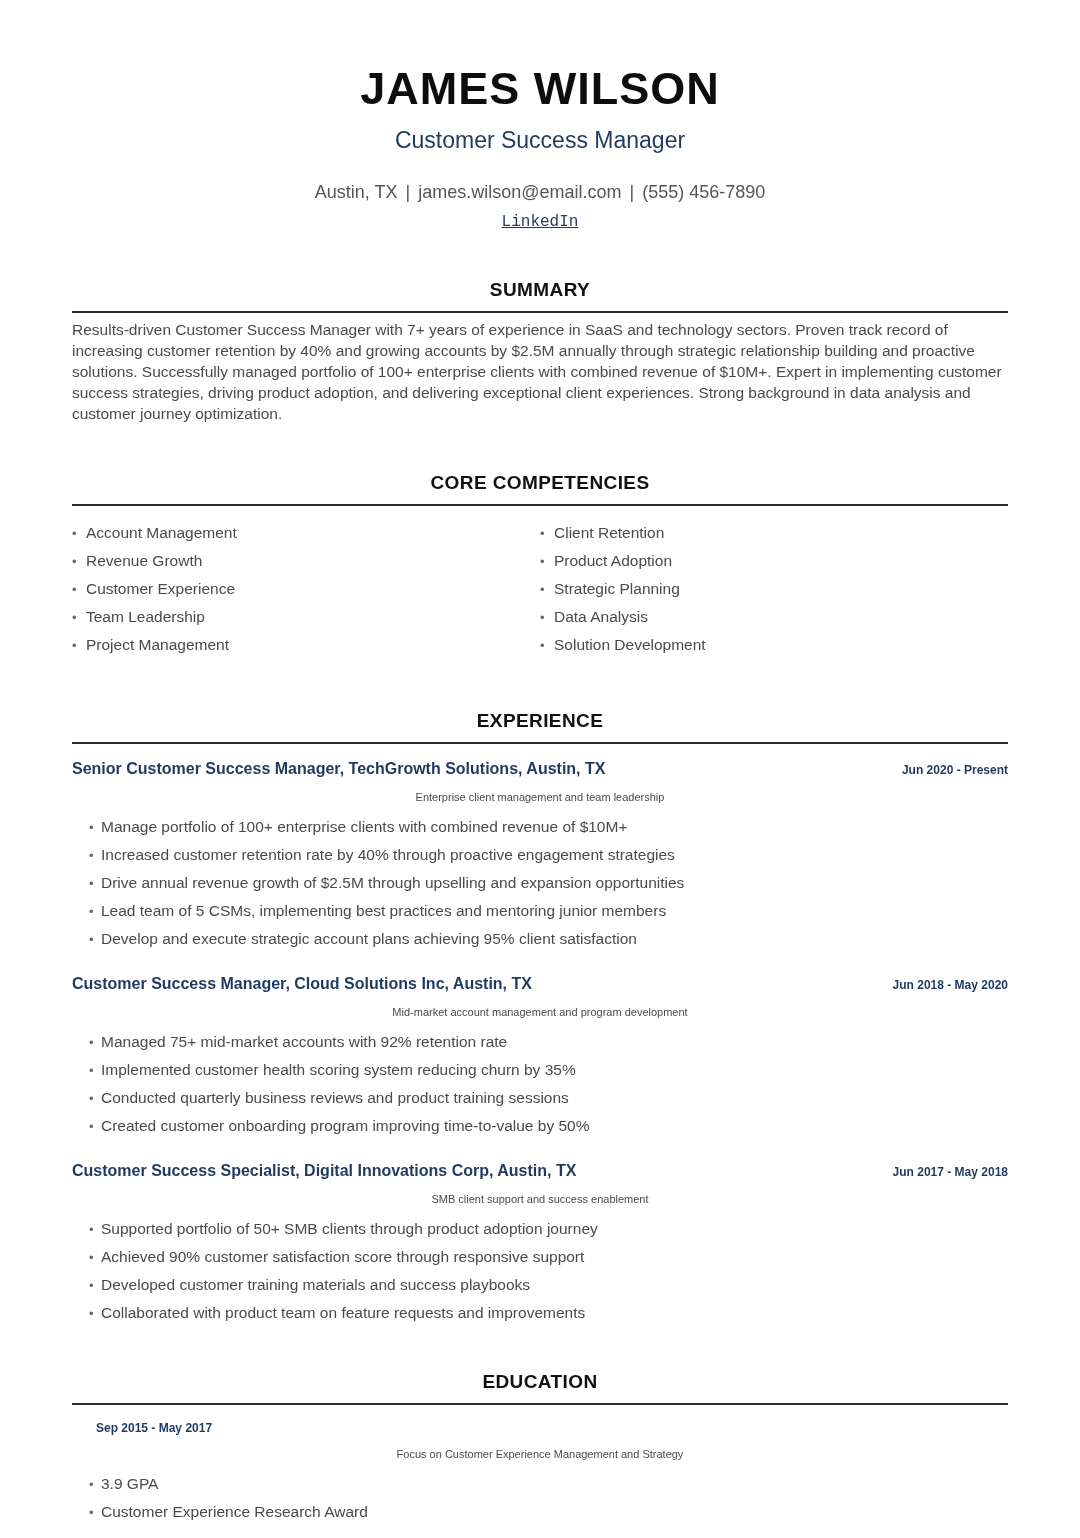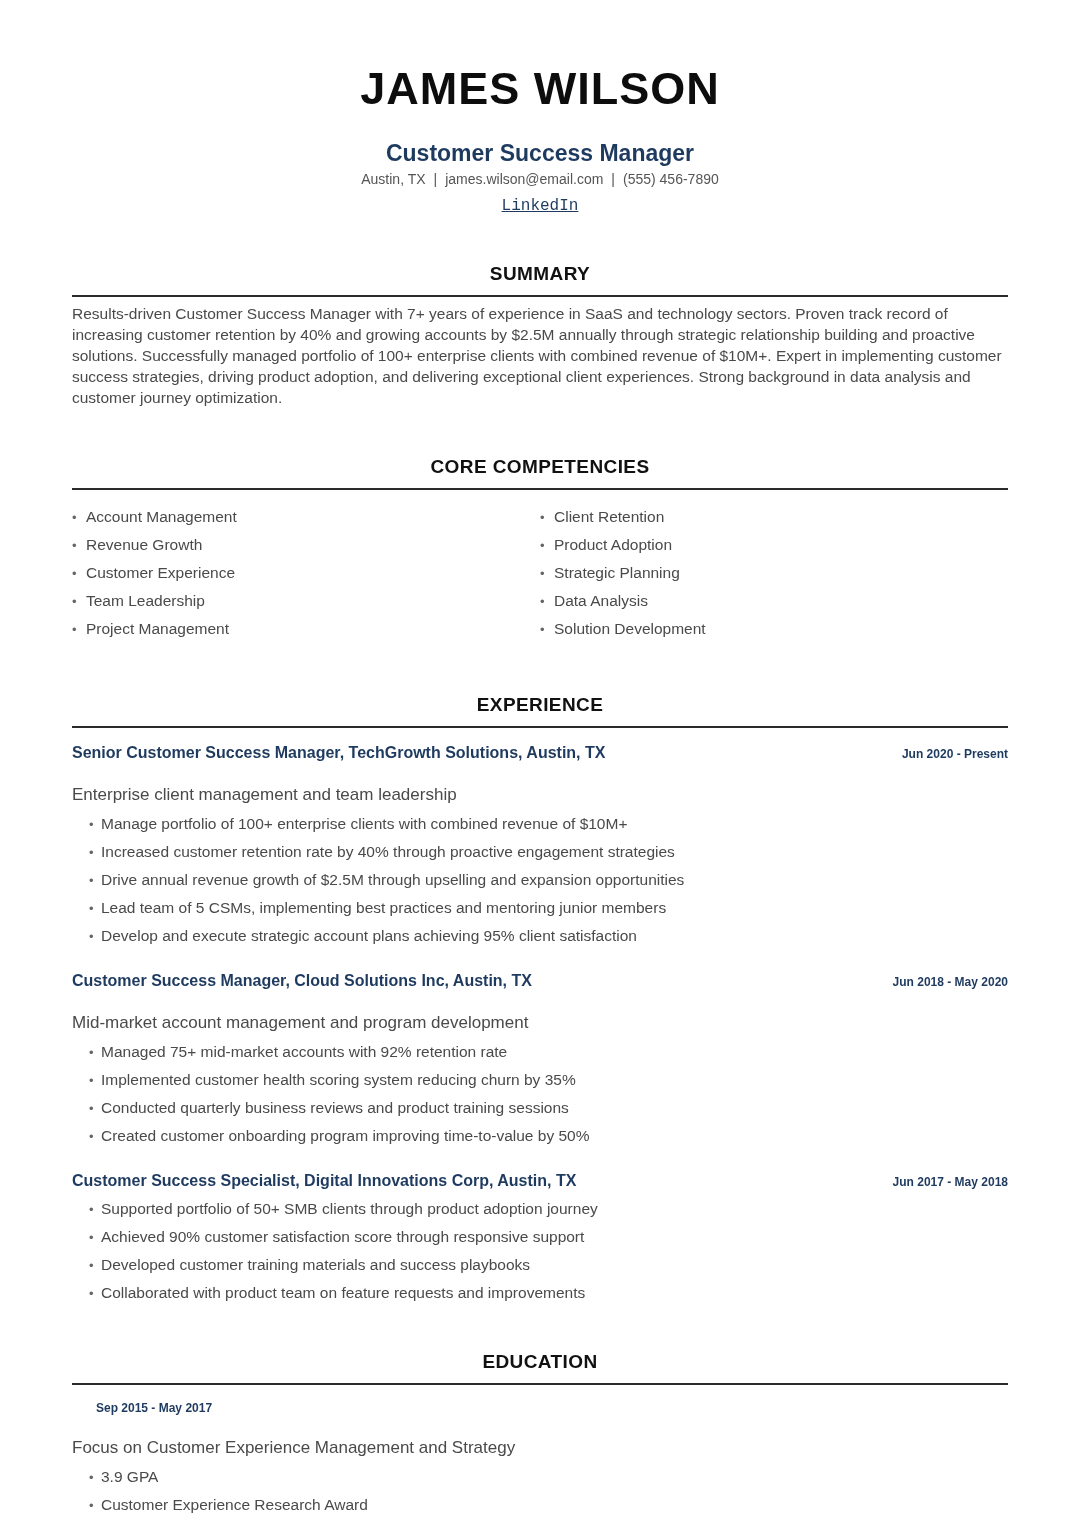--- a/index.html
+++ b/index.html
@@ -28,28 +28,28 @@
   
   .resume-header{text-align:center;}
   .name{
     font-size:45px;
     font-weight:700;
     letter-spacing:1px;
     color:#0d0d0d;
     line-height:1.1;
   }
   .job-title-main{
-    margin-top:26px;
+    margin-top:13px;
     font-size:23px;
-    font-weight:700;
+    font-weight:400;
     color:var(--accent);
   }
   .contact-line{
-    margin-top:4px;
-    font-size:14px;
+    margin-top:28px;
+    font-size:18px;
     color:var(--text-muted);
   }
   .contact-line .sep{margin:0 8px;color:var(--text-muted);}
   .linkedin-line{margin-top:9px;}
   .linkedin-link{
     font-size:16px;
     color:var(--accent);
     text-decoration:underline;
     cursor:pointer;
     font-family:Liberation Mono, monospace;
@@ -110,24 +110,25 @@
     color:var(--accent);
   }
   .entry-dates{
     font-size:12px;
     font-weight:700;
     color:var(--accent);
     white-space:nowrap;
     margin-left:24px;
   }
   .entry-subtitle{
-    margin-top:22px;
-    font-size:17px;
-    line-height:21px;
-    color:var(--text-body);
+    margin-top:9px;
+    font-size:11px;
+    line-height:21px;
+    color:var(--text-body);
+    text-align:center;
   }
   .bullets{
     list-style:none;
     margin-top:8px;
     padding-left:17px;
   }
   .bullets li{
     font-size:15.5px;
     line-height:21px;
     margin-top:7px;
@@ -210,20 +211,21 @@
         <li><span class="dot"></span><span>Conducted quarterly business reviews and product training sessions</span></li>
         <li><span class="dot"></span><span>Created customer onboarding program improving time-to-value by 50%</span></li>
       </ul>
     </article>
 
     <article class="entry">
       <div class="entry-head">
         <h3 class="entry-title">Customer Success Specialist, Digital Innovations Corp, Austin, TX</h3>
         <span class="entry-dates">Jun 2017 - May 2018</span>
       </div>
+      <p class="entry-subtitle">SMB client support and success enablement</p>
       <ul class="bullets">
         <li><span class="dot"></span><span>Supported portfolio of 50+ SMB clients through product adoption journey</span></li>
         <li><span class="dot"></span><span>Achieved 90% customer satisfaction score through responsive support</span></li>
         <li><span class="dot"></span><span>Developed customer training materials and success playbooks</span></li>
         <li><span class="dot"></span><span>Collaborated with product team on feature requests and improvements</span></li>
       </ul>
     </article>
   </section>
 
   <section class="section">

